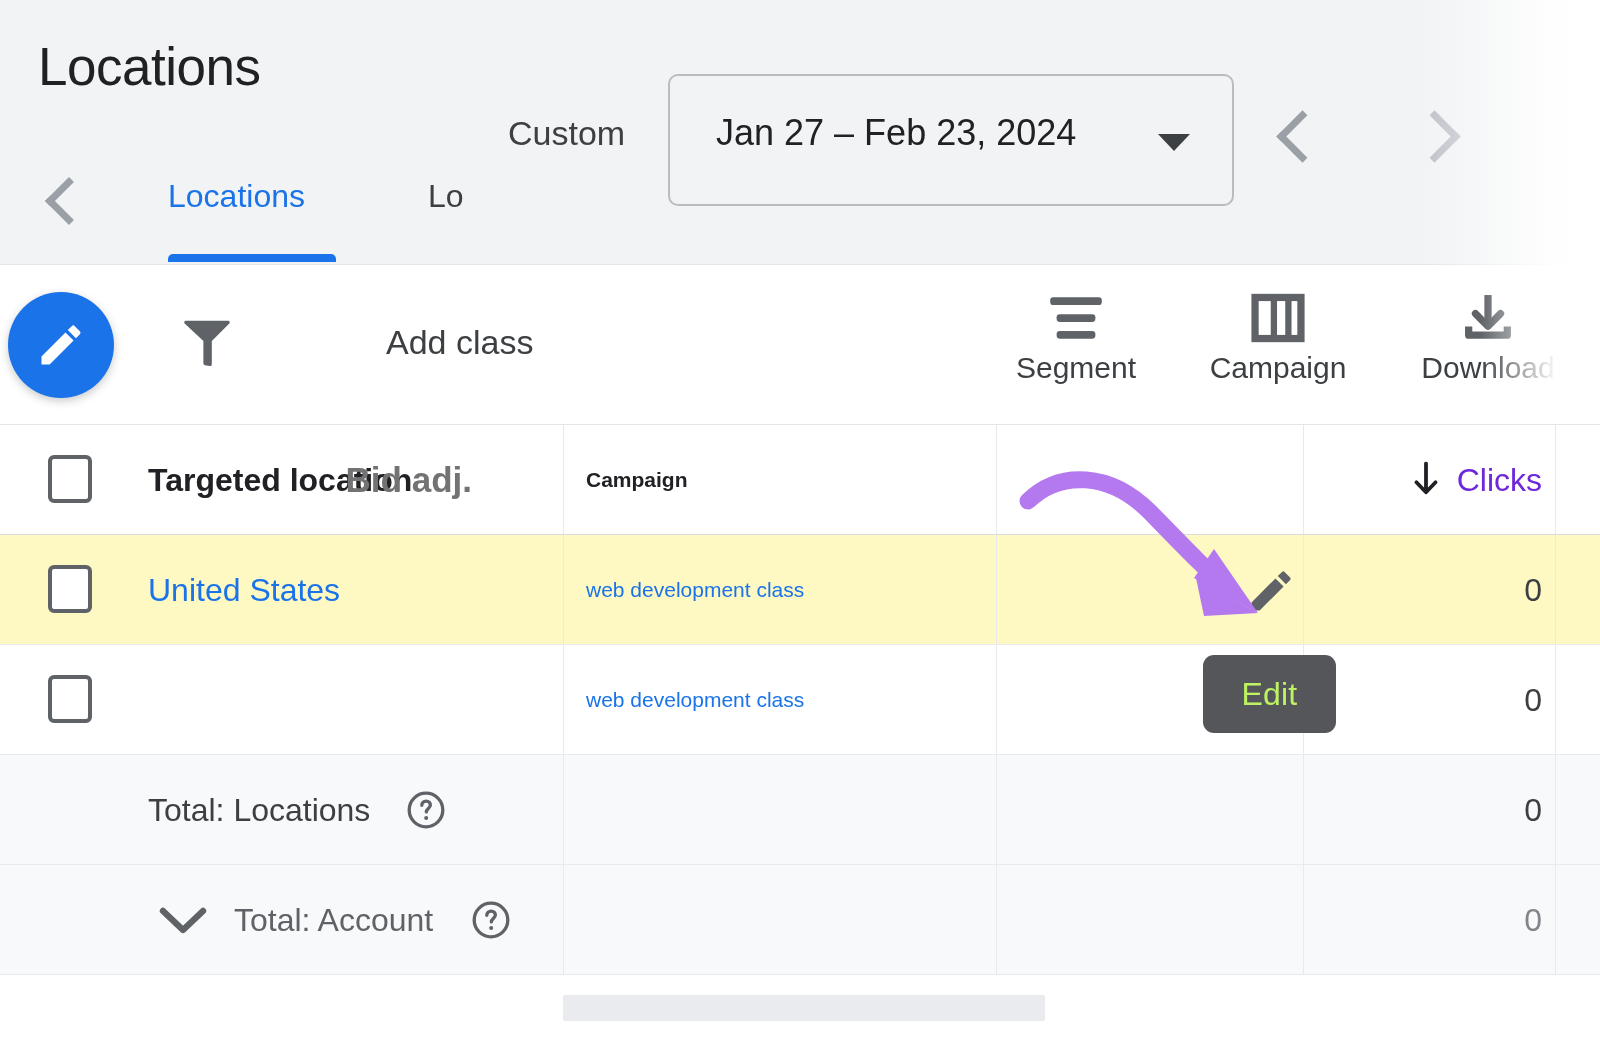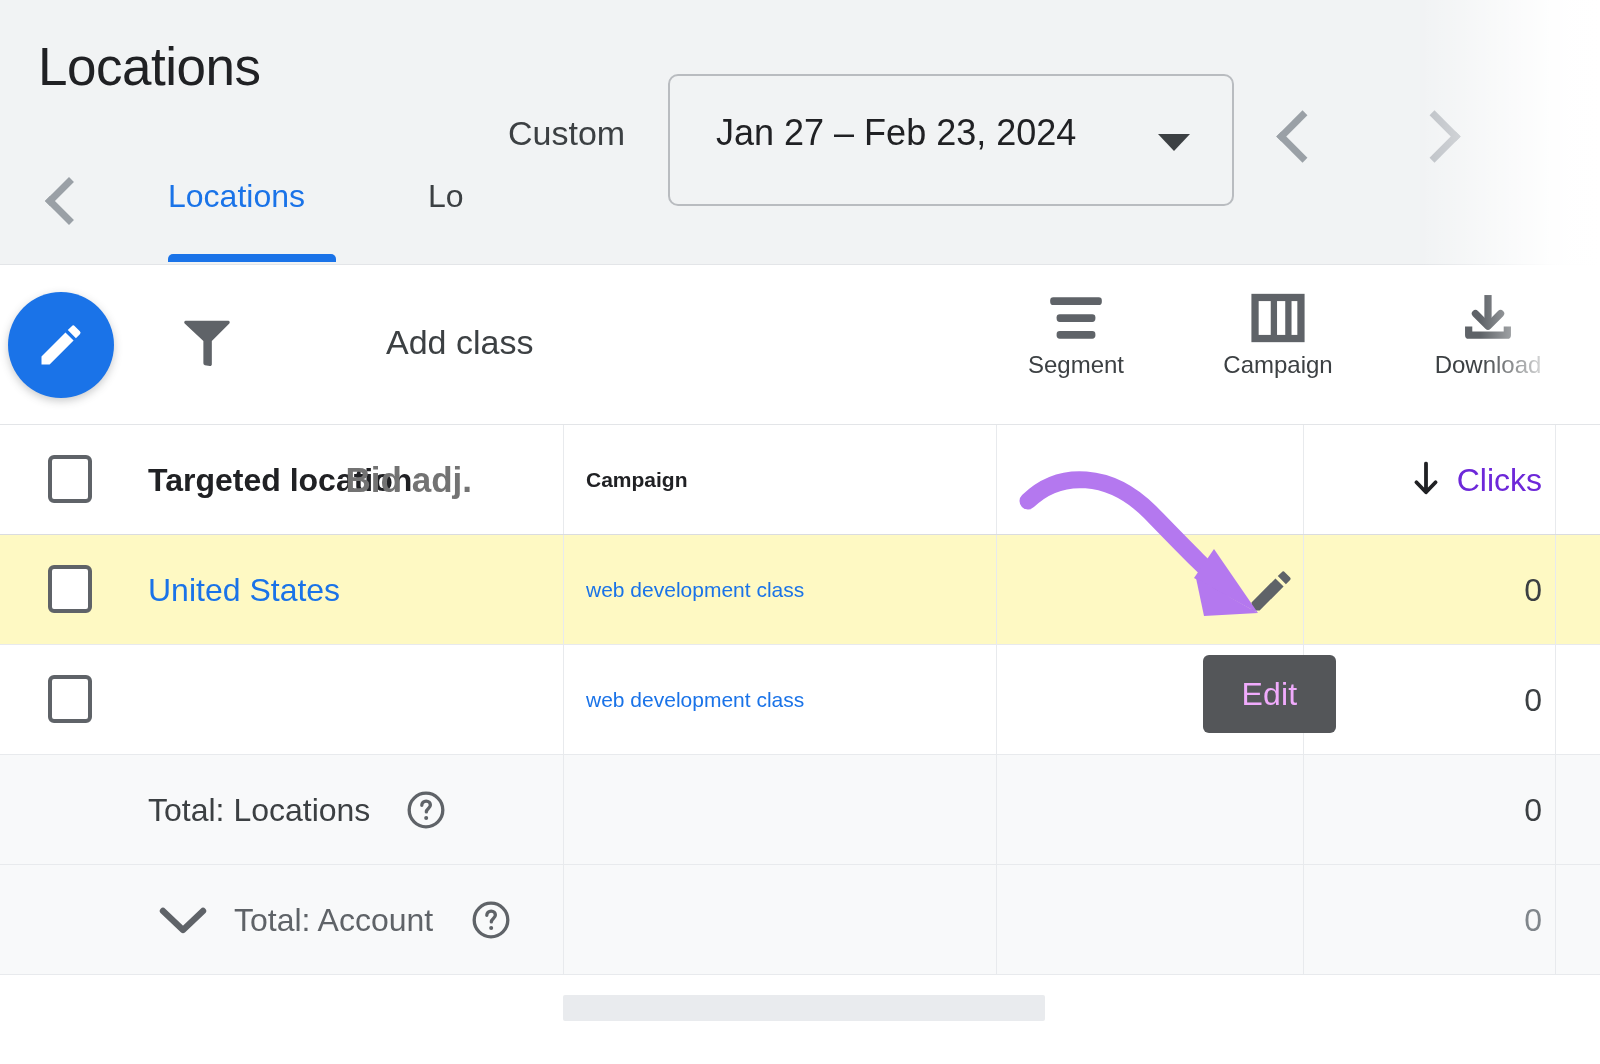--- a/index.html
+++ b/index.html
@@ -203,21 +203,21 @@
   .tool-btn {
     position: absolute;
     top: 24px;
     width: 180px;
     height: 120px;
     text-align: center;
     cursor: pointer;
   }
   .tool-btn .ti { height: 62px; position: relative; }
   .tool-btn .tl {
-    font-size: 24px;
+    font-size: 30px;
     color: #3c4043;
     font-weight: 500;
     white-space: nowrap;
   }
   #tool-segment { left: 986px; }
   #tool-columns { left: 1188px; }
   #tool-download { left: 1398px; }
   .toolbar-fade {
     position: absolute;
     right: 0; top: 0;
@@ -374,22 +374,22 @@
     width: 1600px; height: 1064px;
     pointer-events: none;
   }
   .tooltip {
     position: absolute;
     left: 1203px;
     top: 655px;
     width: 133px;
     height: 78px;
     background: #545659;
-    border-radius: 6px;
-    color: #f0abfc;
+    border-radius: 11px;
+    color: #bef264;
     font-size: 32px;
     font-weight: 500;
     display: flex;
     align-items: center;
     justify-content: center;
     letter-spacing: 0.2px;
   }
 </style>
 </head>
 <body>

